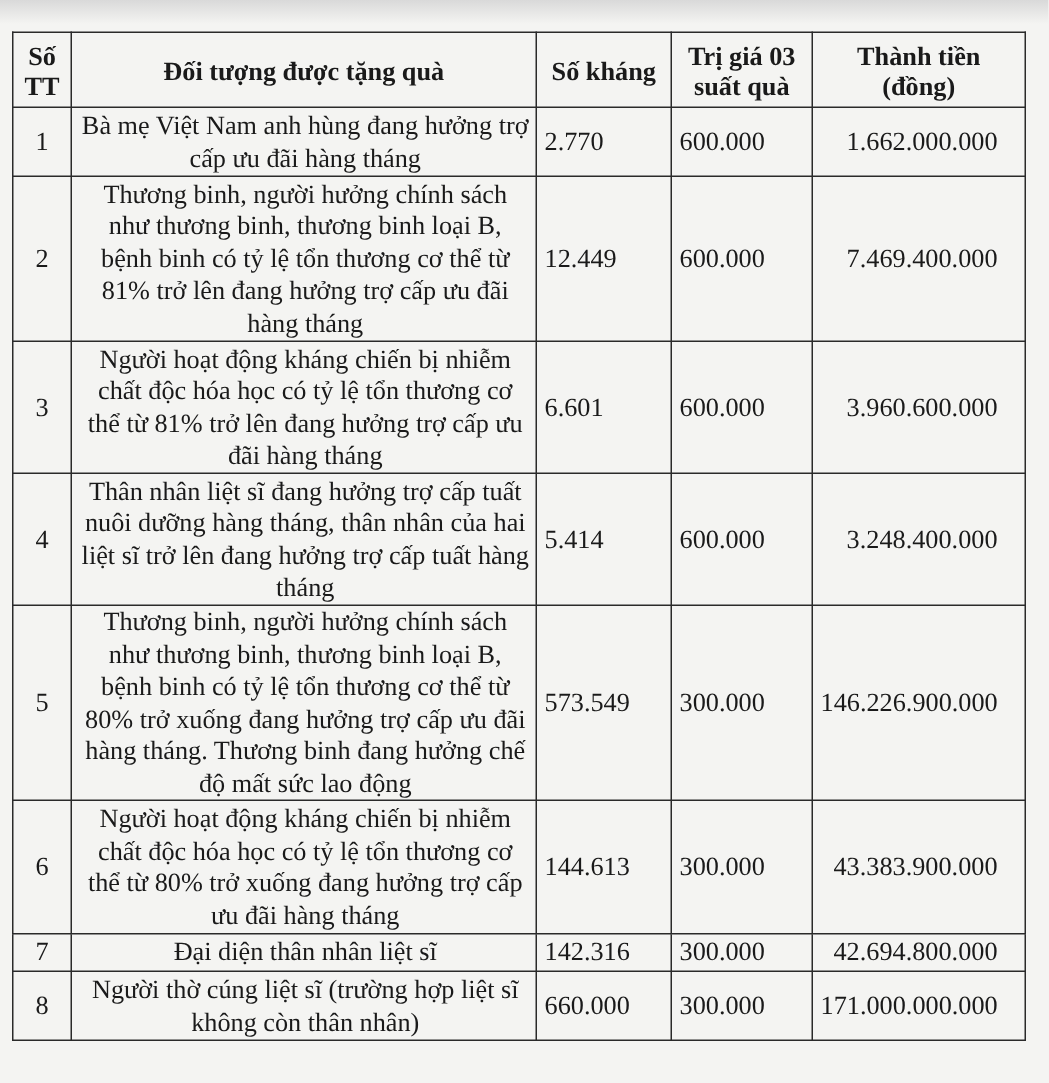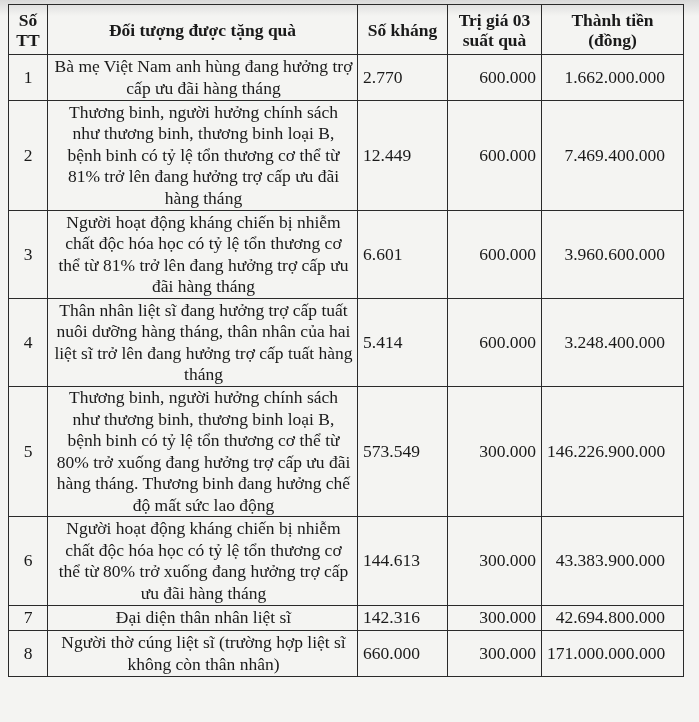--- a/index.html
+++ b/index.html
@@ -8,21 +8,21 @@
       background: #f4f4f2;
       font-family: "Liberation Serif", "DejaVu Serif", serif;
       color: #1a1a1a;
       position: relative;
     }
     .page-shade {
       position: absolute; left: 0; top: 0; width: 699px; height: 16px;
       background: linear-gradient(#d9d9d9, #f4f4f2);
     }
     table.gift-table {
-      position: absolute; left: 8px; top: 4px;
+      position: absolute; left: 8px; top: 21px;
       border-collapse: collapse;
       table-layout: fixed;
       width: 675px;
       font-size: 17.5px;
       line-height: 21.5px;
       border-radius: 22px;
     }
     .gift-table th, .gift-table td {
       border: 1.3px solid #2a2a2a;
       padding: 0 5px;
@@ -33,21 +33,21 @@
       padding: 1px 4px;
     }
     .col-stt { width: 39px; }
     .col-desc { width: 310px; }
     .col-count { width: 90px; }
     .col-unit { width: 94px; }
     .col-total { width: 142px; }
     td.stt { text-align: center; padding: 0; }
     td.desc { text-align: center; padding: 0 4px 0 6px; }
     td.count { padding-right: 6px; }
-    td.unit { text-align: right; }
+    td.unit { text-align: left; }
     td.total { text-align: right; padding-right: 18px; }
     tr.total-row td { font-weight: bold; height: 23px; }
     tr.total-row td.desc { text-align: center; }
   </style>
 </head>
 <body>
 
 <div class="page-shade"></div>
 
 <table class="gift-table">

